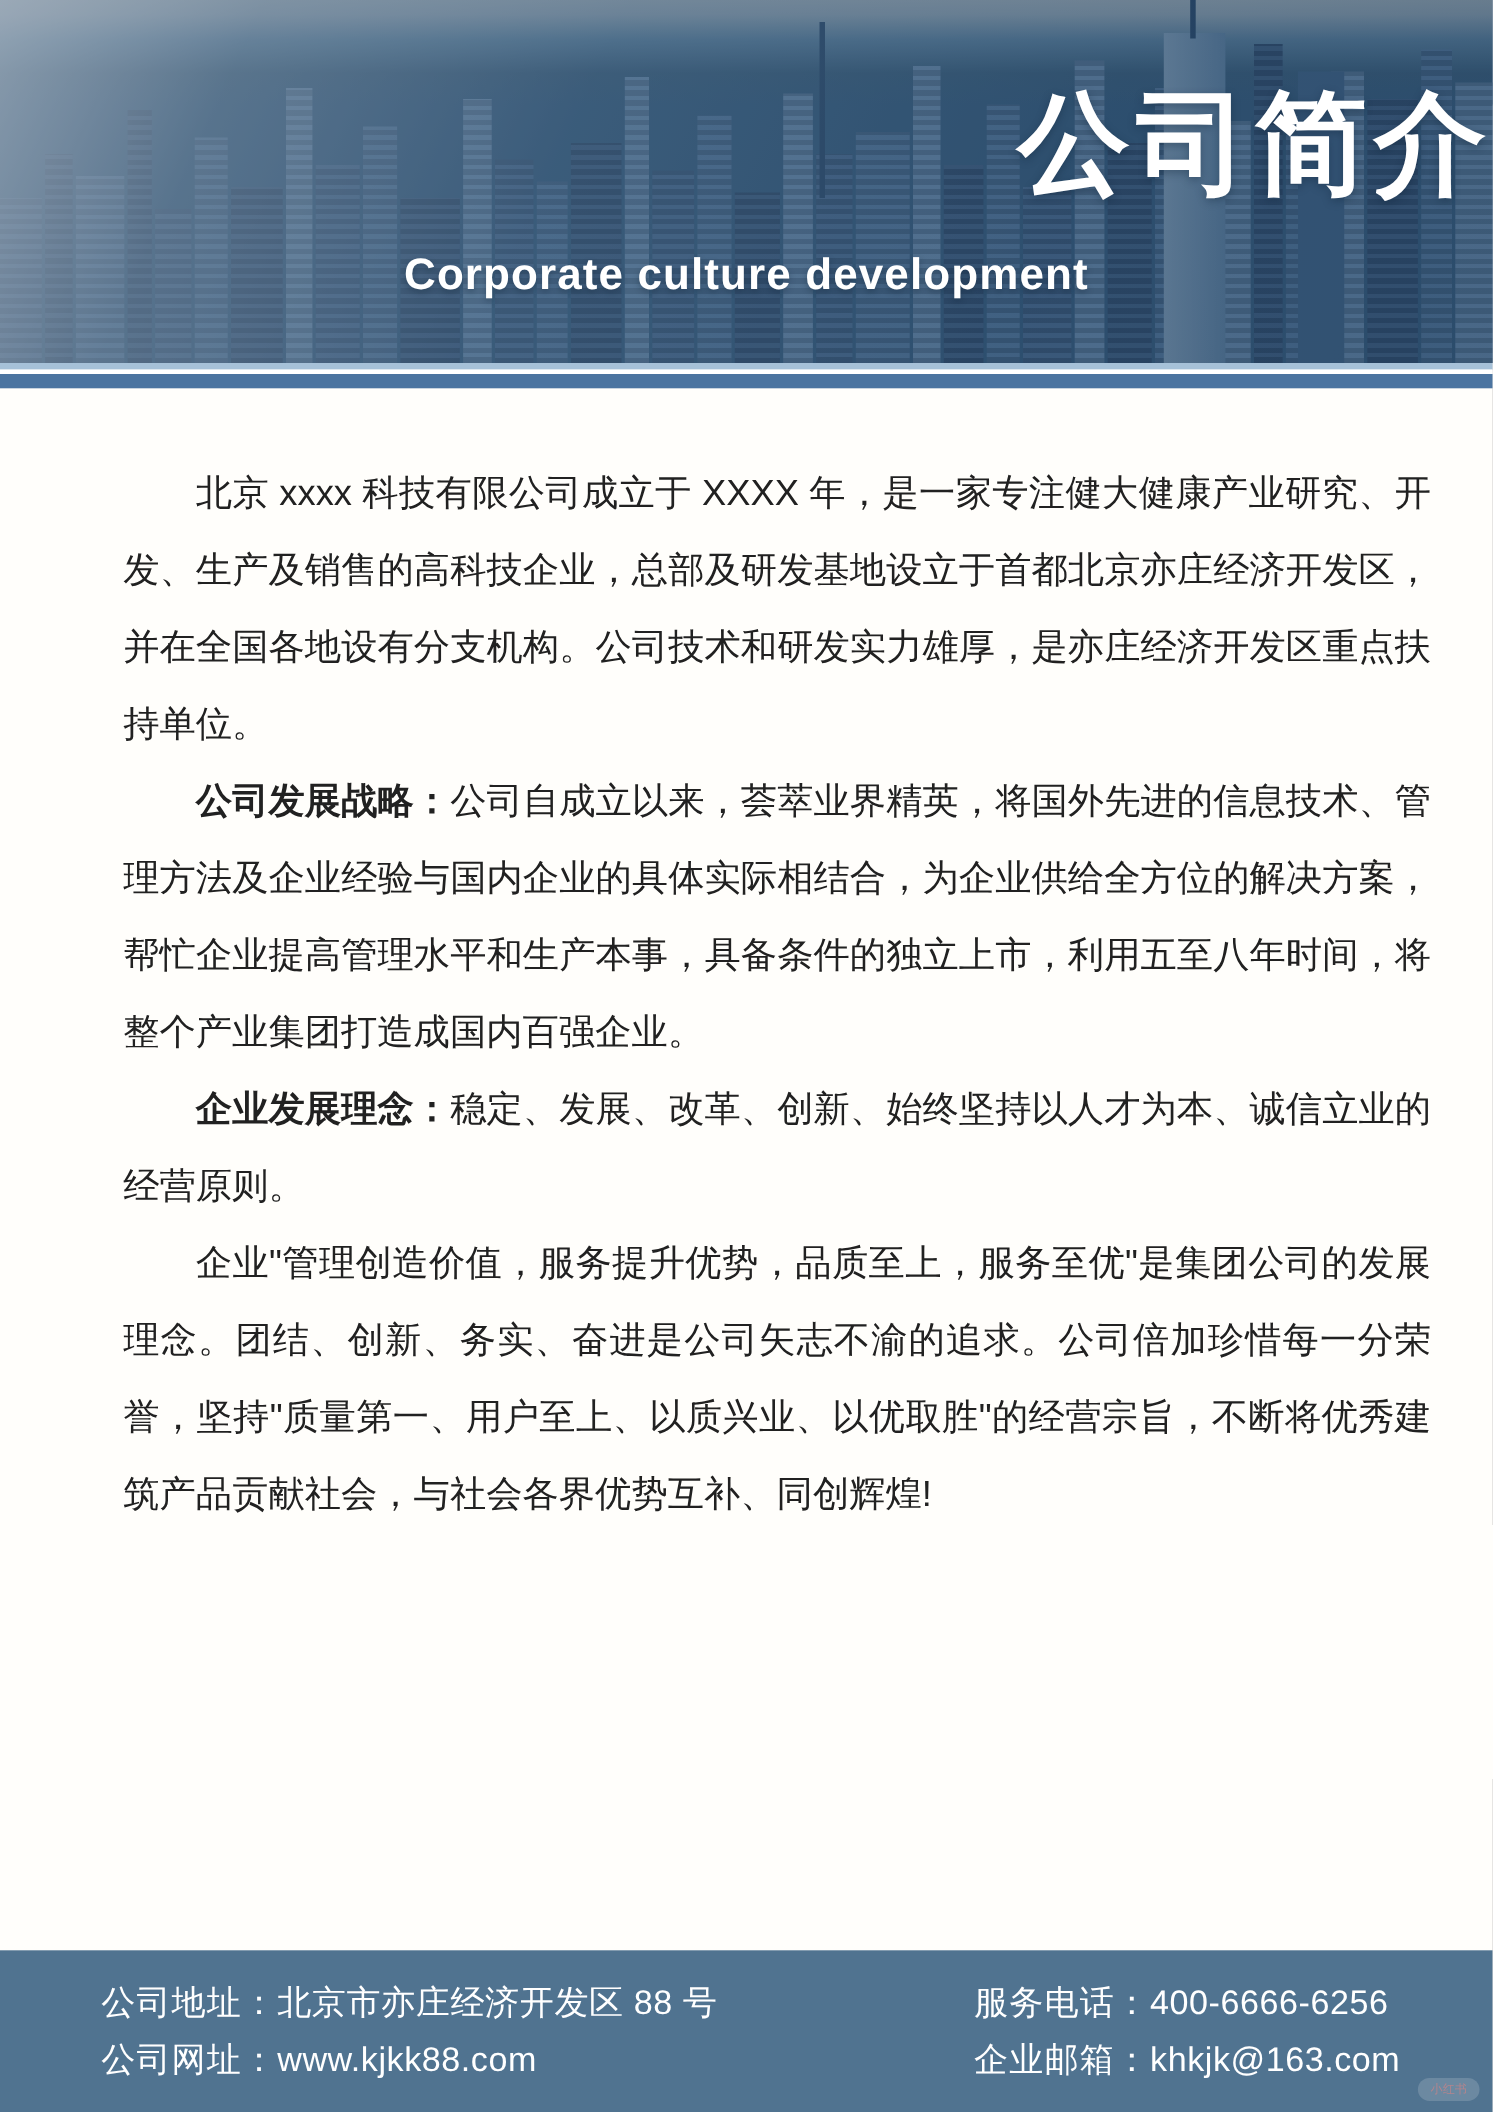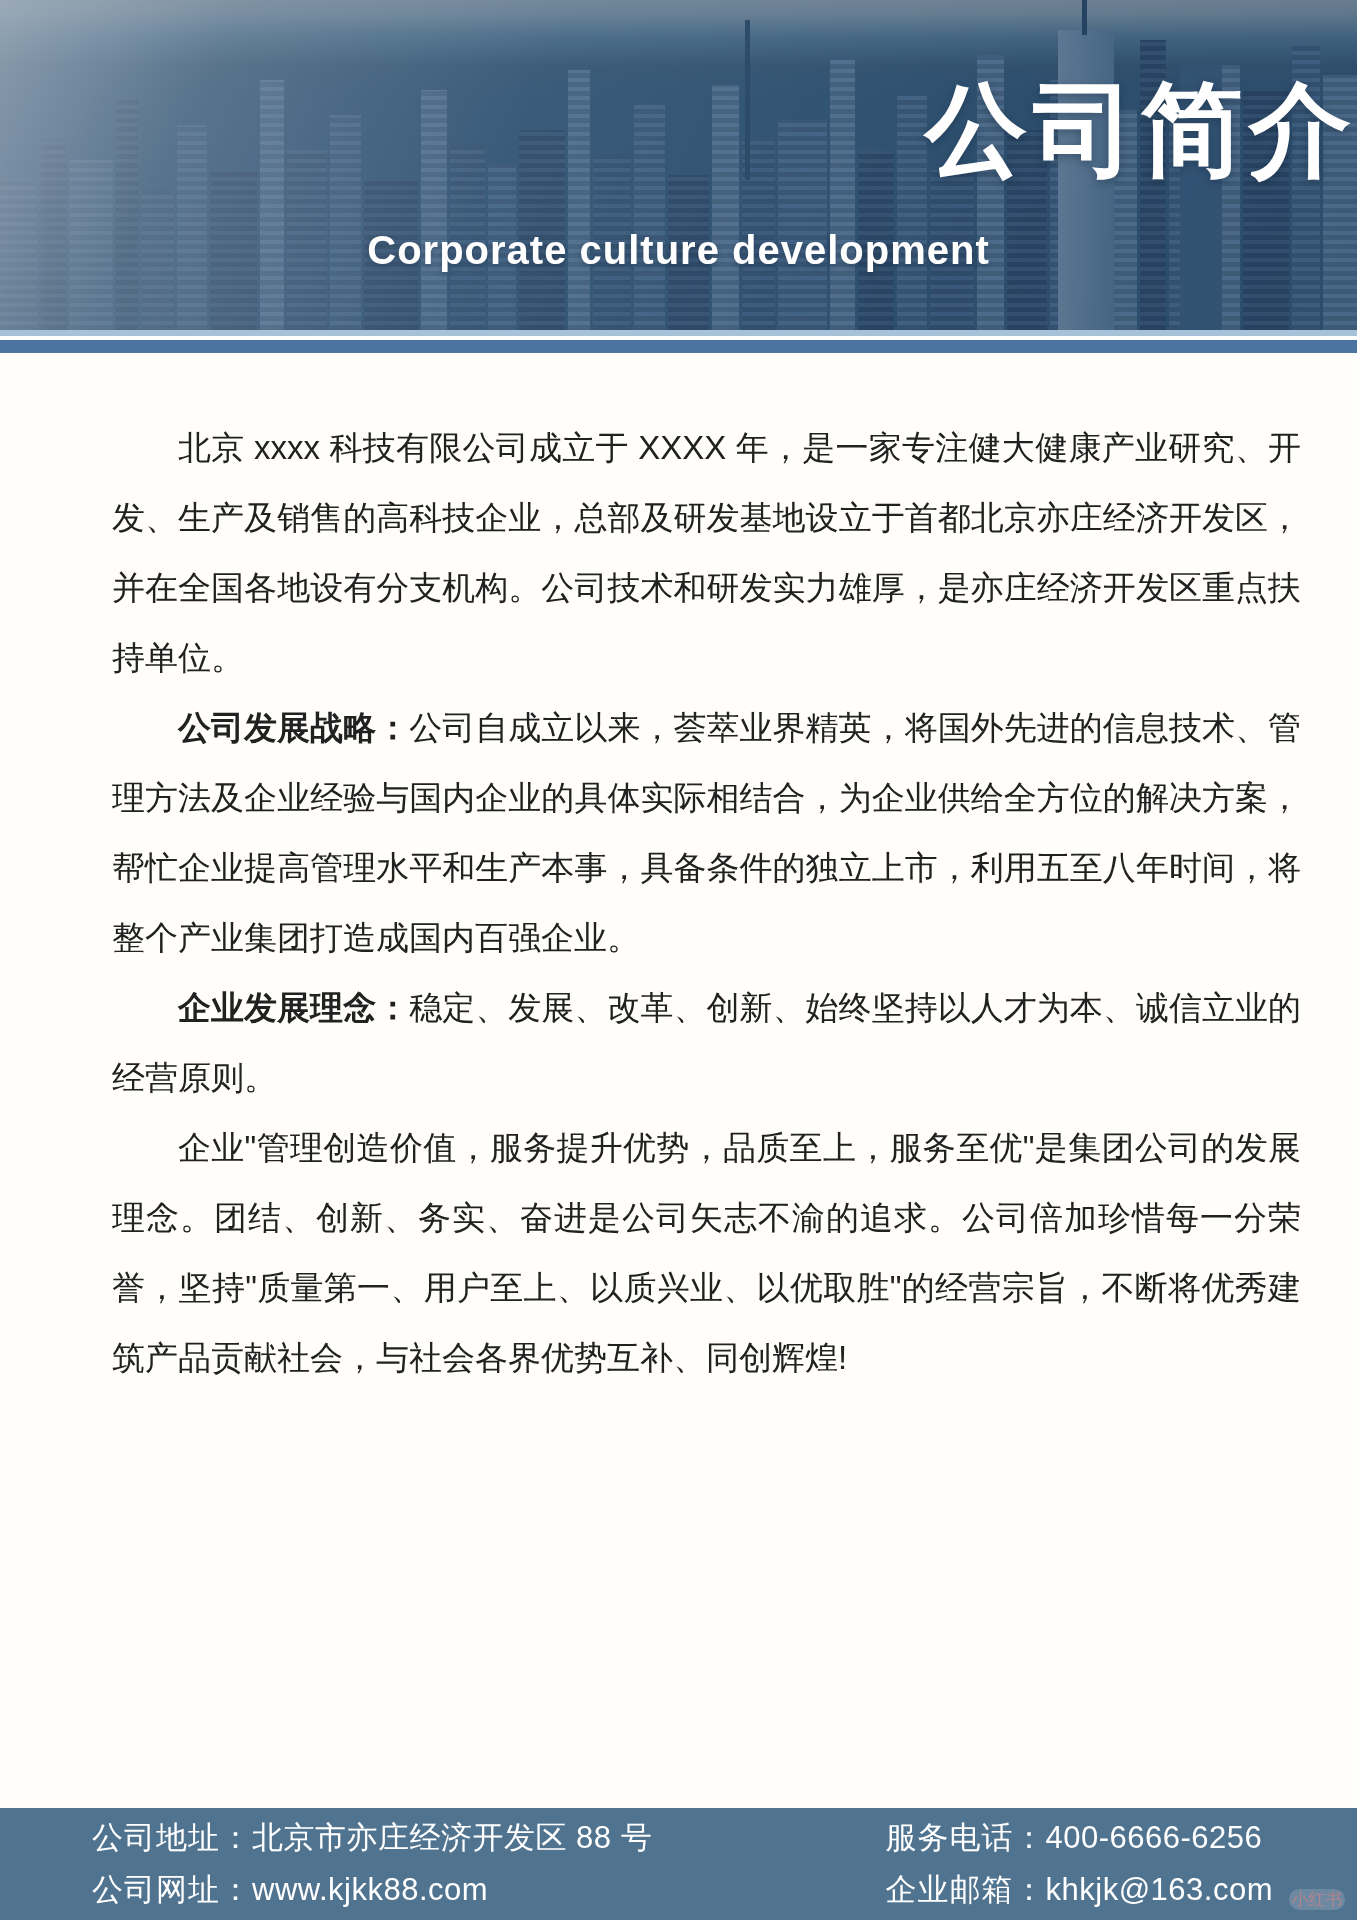--- a/index.html
+++ b/index.html
@@ -36,30 +36,30 @@
   .stripe-white{height:4px;background:var(--stripe-white);}
   .stripe-blue{height:13px;background:var(--stripe-blue);}
 
   
   main{padding:60px 56px 0 112px;}
   .para{font-size:33px;line-height:70px;color:var(--text);text-align:justify;text-indent:2em;
     font-family:"Liberation Sans","DejaVu Sans",sans-serif;}
   .para .lead{font-weight:700;}
 
   
-  footer{position:absolute;left:0;bottom:0;width:100%;height:112px;background:var(--footer-bg);
-    color:var(--footer-text);display:flex;justify-content:space-between;padding:4px 84px 0 92px;}
+  footer{position:absolute;left:0;bottom:0;width:100%;height:147px;background:var(--footer-bg);
+    color:var(--footer-text);display:flex;justify-content:space-between;padding:22px 84px 0 92px;}
   .f-col{display:flex;flex-direction:column;}
   .f-row{font-size:31px;line-height:52px;white-space:nowrap;}
   .f-label{letter-spacing:1px;}
   .f-value{letter-spacing:0.5px;}
 
   
   .watermark{position:absolute;right:12px;bottom:10px;width:56px;height:21px;border-radius:11px;
-    background:rgba(255,255,255,0.16);color:rgba(235,130,125,0.55);font-size:17px;
+    background:rgba(255,255,255,0.16);color:rgba(235,130,125,0.55);font-size:11px;
     display:flex;align-items:center;justify-content:center;z-index:6;}
 </style>
 </head>
 <body>
 
 <div class="page">
 
   <header class="hero">
     <div class="hero-sky"></div>
     <div class="skyline" id="skyline">

